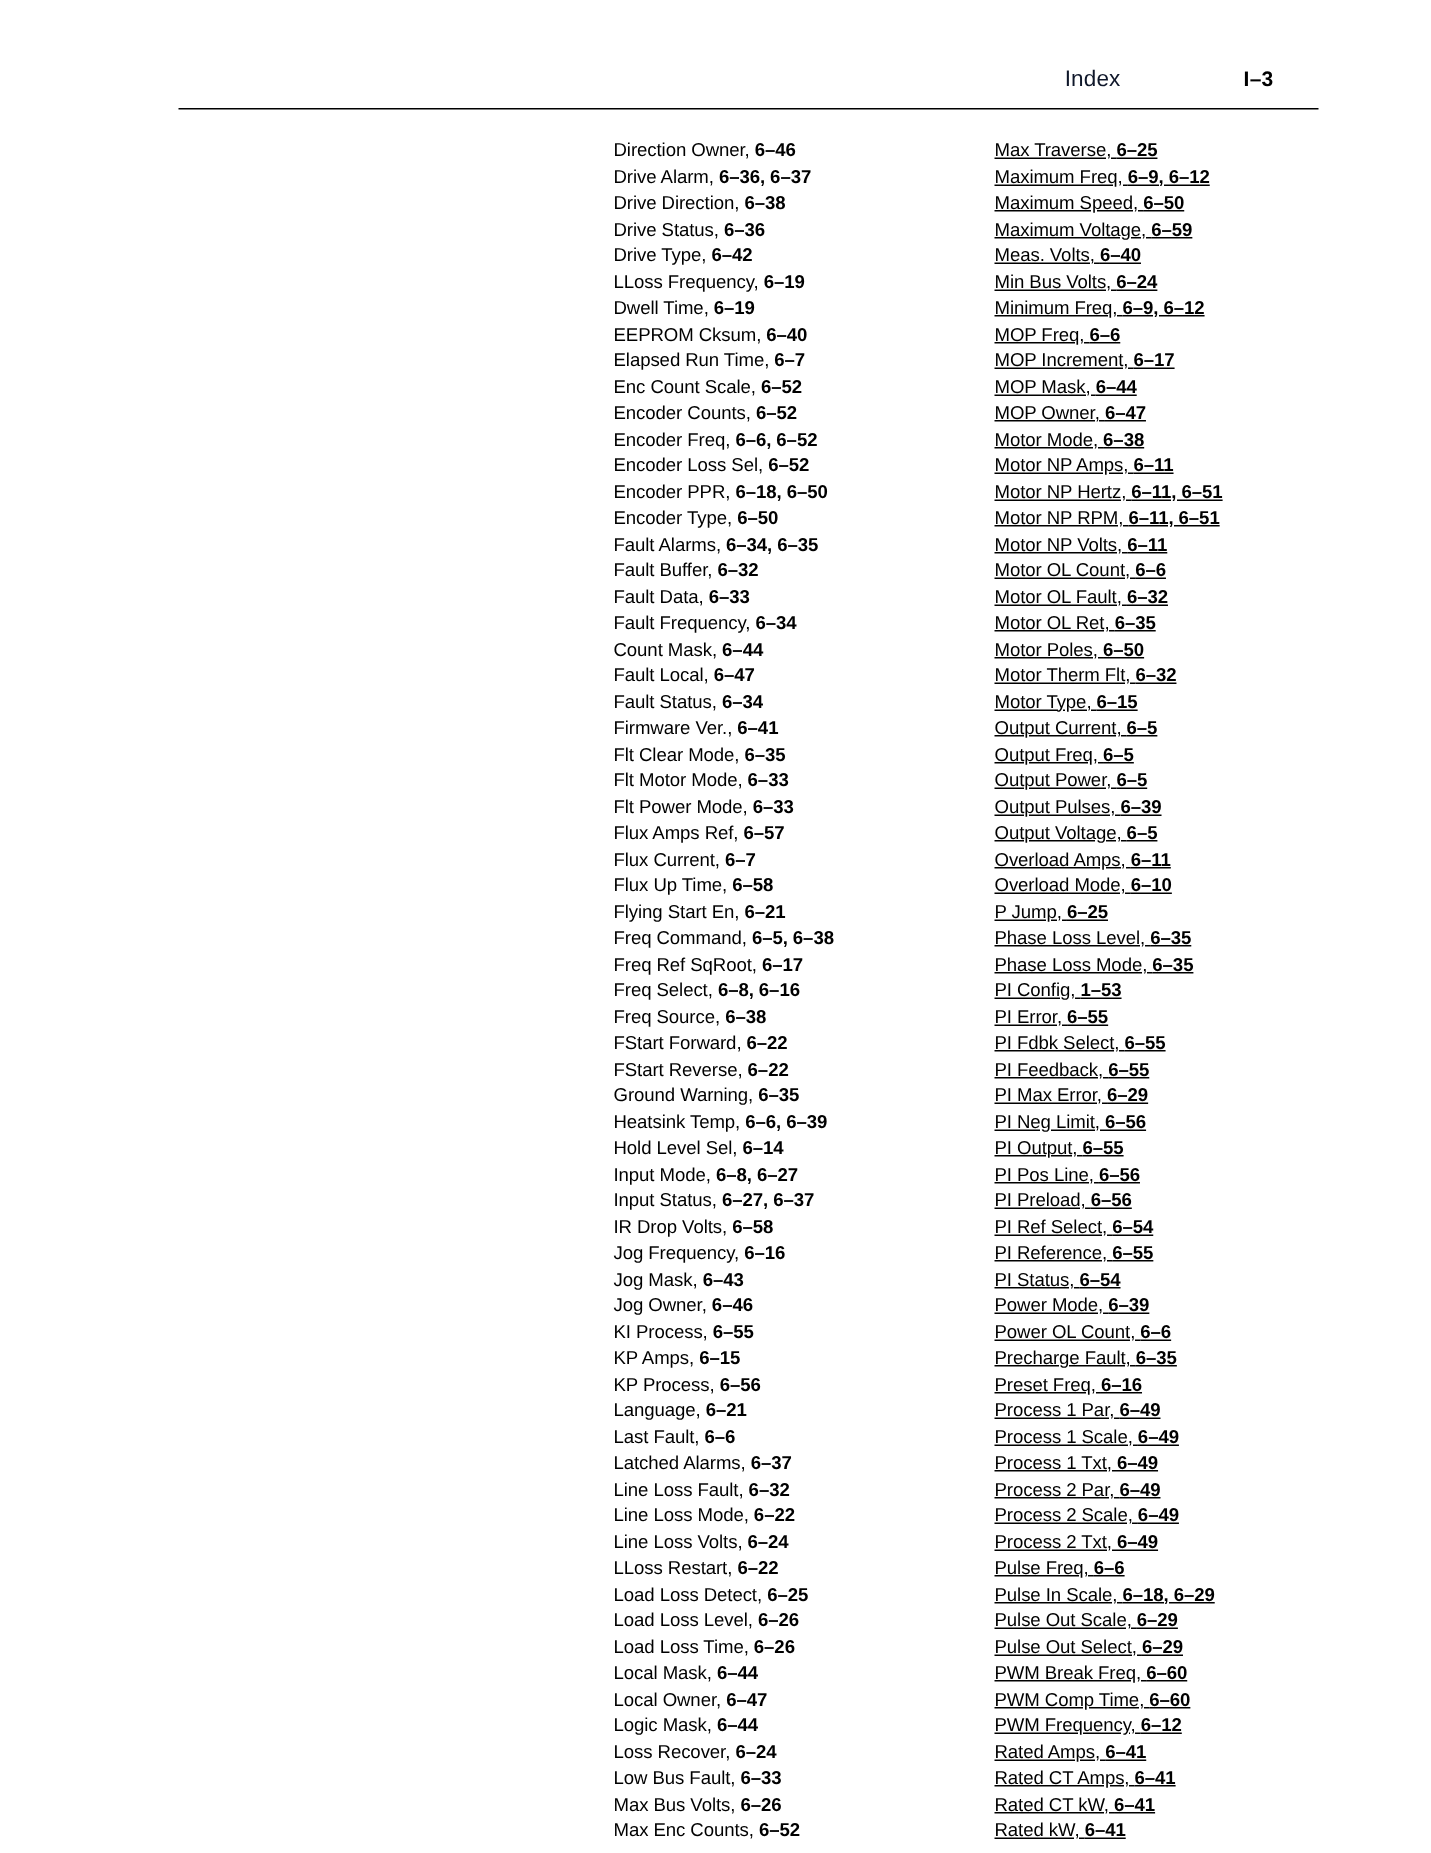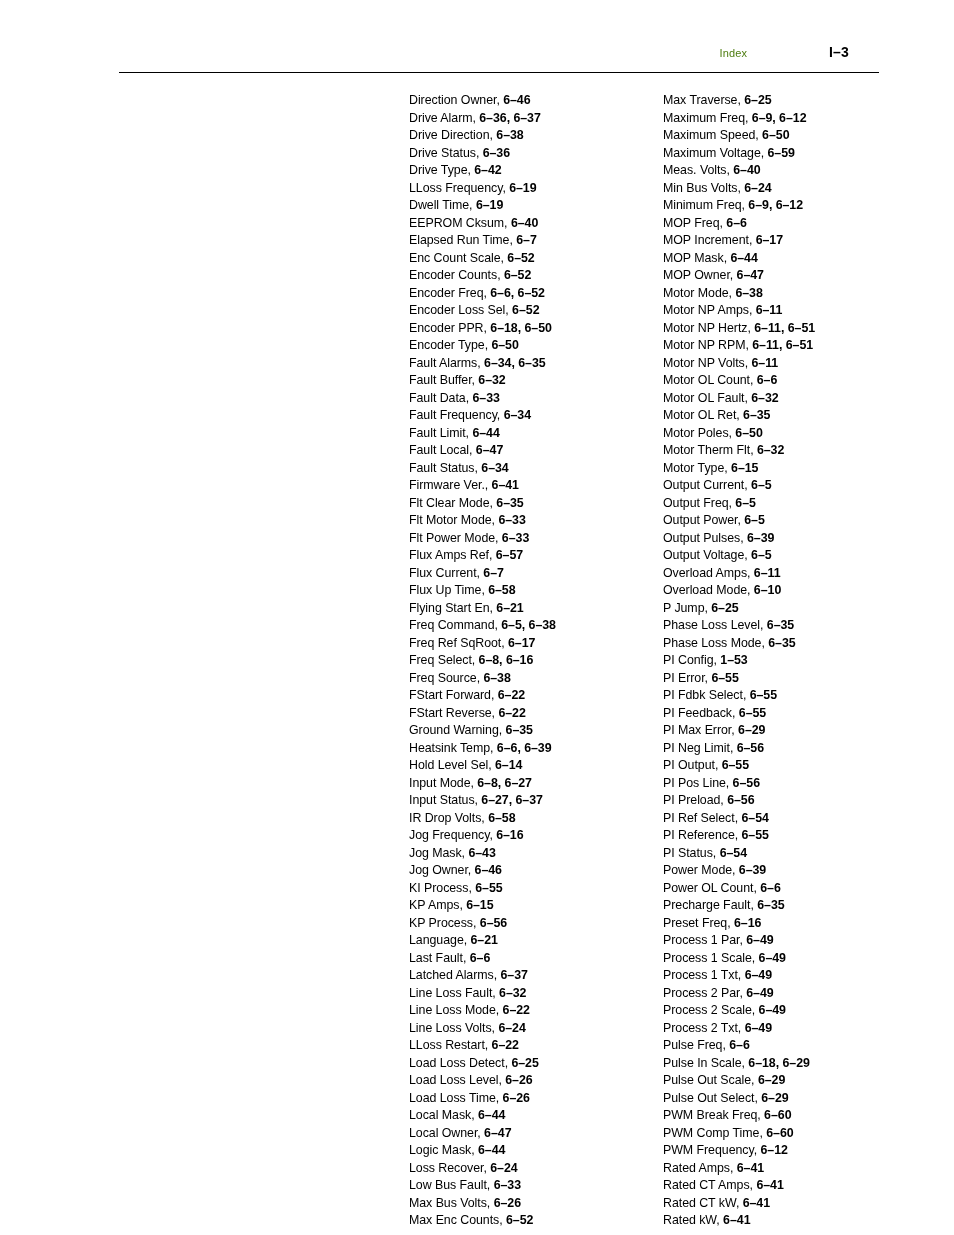--- a/index.html
+++ b/index.html
@@ -32,23 +32,23 @@
     height: 32px;
   }
   .header-row {
     display: flex;
     align-items: baseline;
     justify-content: flex-end;
     height: 22px;
     padding-right: 8px;
   }
   .header-title {
-    font-size: 11px;
+    font-size: 15px;
     letter-spacing: 0.1px;
-    color: #4d7c0f;
+    color: #0f172a;
   }
   .header-folio {
     font-size: 14px;
     font-weight: bold;
     margin-left: 82px;
     min-width: 42px;
     text-align: left;
     letter-spacing: 0.2px;
   }
   .header-rule {
@@ -71,20 +71,21 @@
     display: flex;
     flex-direction: row;
     align-items: flex-end;
   }
   .index-column {
     width: 252px;
     flex: 0 0 252px;
   }
   .index-column.col-right {
     margin-left: 2px;
+    text-decoration: underline;
   }
   .index-entry {
     font-size: 12.4px;
     line-height: 17.5px;
     white-space: nowrap;
     color: #000;
     letter-spacing: -0.05px;
   }
   .entry-term {
     font-weight: normal;
@@ -121,21 +122,21 @@
           <div class="index-entry"><span class="entry-term">Enc Count Scale, </span><span class="entry-locators">6–52</span></div>
           <div class="index-entry"><span class="entry-term">Encoder Counts, </span><span class="entry-locators">6–52</span></div>
           <div class="index-entry"><span class="entry-term">Encoder Freq, </span><span class="entry-locators">6–6, 6–52</span></div>
           <div class="index-entry"><span class="entry-term">Encoder Loss Sel, </span><span class="entry-locators">6–52</span></div>
           <div class="index-entry"><span class="entry-term">Encoder PPR, </span><span class="entry-locators">6–18, 6–50</span></div>
           <div class="index-entry"><span class="entry-term">Encoder Type, </span><span class="entry-locators">6–50</span></div>
           <div class="index-entry"><span class="entry-term">Fault Alarms, </span><span class="entry-locators">6–34, 6–35</span></div>
           <div class="index-entry"><span class="entry-term">Fault Buffer, </span><span class="entry-locators">6–32</span></div>
           <div class="index-entry"><span class="entry-term">Fault Data, </span><span class="entry-locators">6–33</span></div>
           <div class="index-entry"><span class="entry-term">Fault Frequency, </span><span class="entry-locators">6–34</span></div>
-          <div class="index-entry"><span class="entry-term">Fault Limit, </span><span class="entry-locators">6–44</span></div>
+          <div class="index-entry"><span class="entry-term">Count Mask, </span><span class="entry-locators">6–44</span></div>
           <div class="index-entry"><span class="entry-term">Fault Local, </span><span class="entry-locators">6–47</span></div>
           <div class="index-entry"><span class="entry-term">Fault Status, </span><span class="entry-locators">6–34</span></div>
           <div class="index-entry"><span class="entry-term">Firmware Ver., </span><span class="entry-locators">6–41</span></div>
           <div class="index-entry"><span class="entry-term">Flt Clear Mode, </span><span class="entry-locators">6–35</span></div>
           <div class="index-entry"><span class="entry-term">Flt Motor Mode, </span><span class="entry-locators">6–33</span></div>
           <div class="index-entry"><span class="entry-term">Flt Power Mode, </span><span class="entry-locators">6–33</span></div>
           <div class="index-entry"><span class="entry-term">Flux Amps Ref, </span><span class="entry-locators">6–57</span></div>
           <div class="index-entry"><span class="entry-term">Flux Current, </span><span class="entry-locators">6–7</span></div>
           <div class="index-entry"><span class="entry-term">Flux Up Time, </span><span class="entry-locators">6–58</span></div>
           <div class="index-entry"><span class="entry-term">Flying Start En, </span><span class="entry-locators">6–21</span></div>

